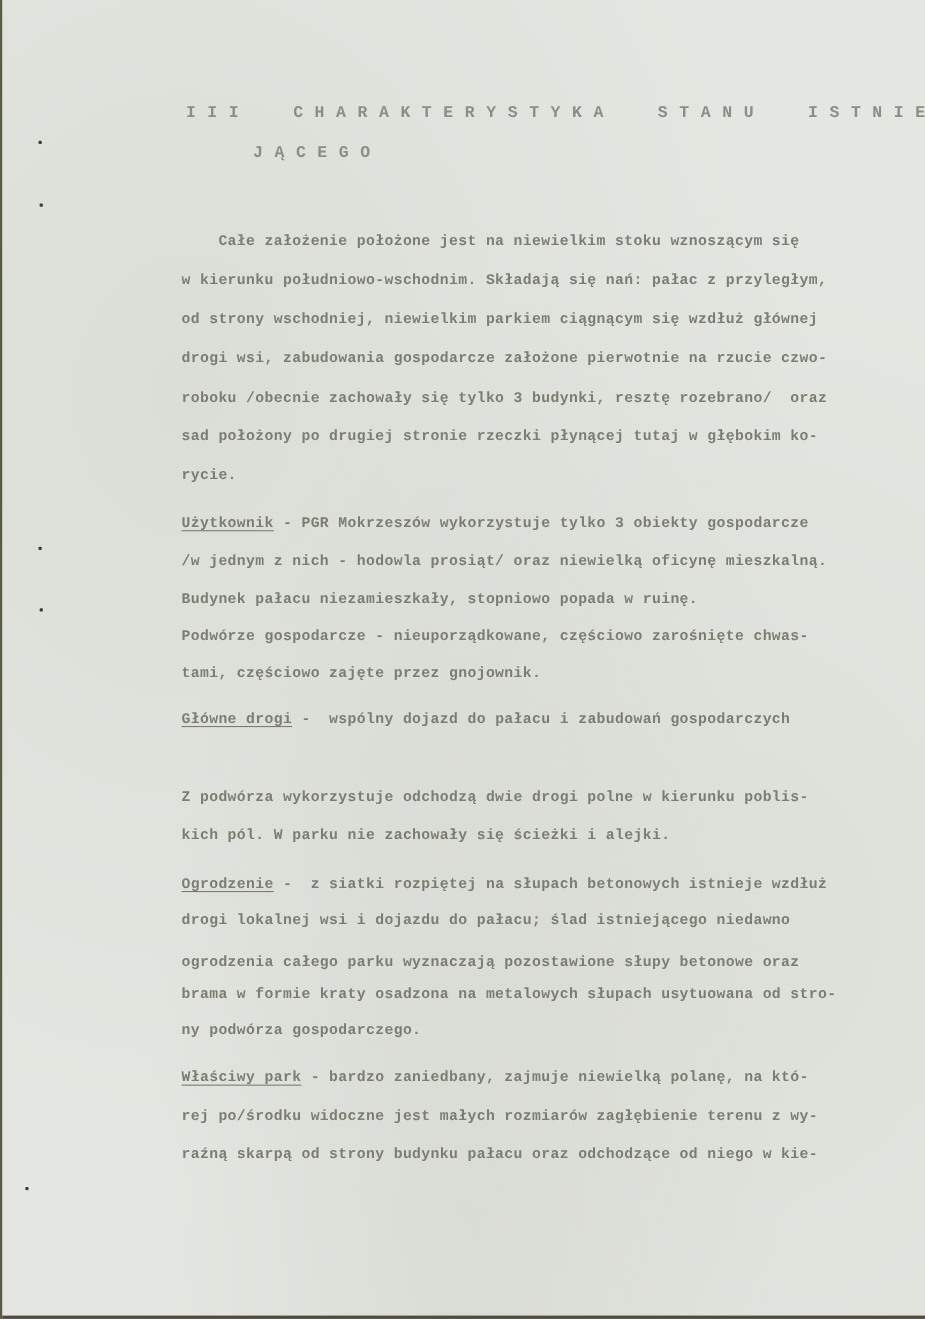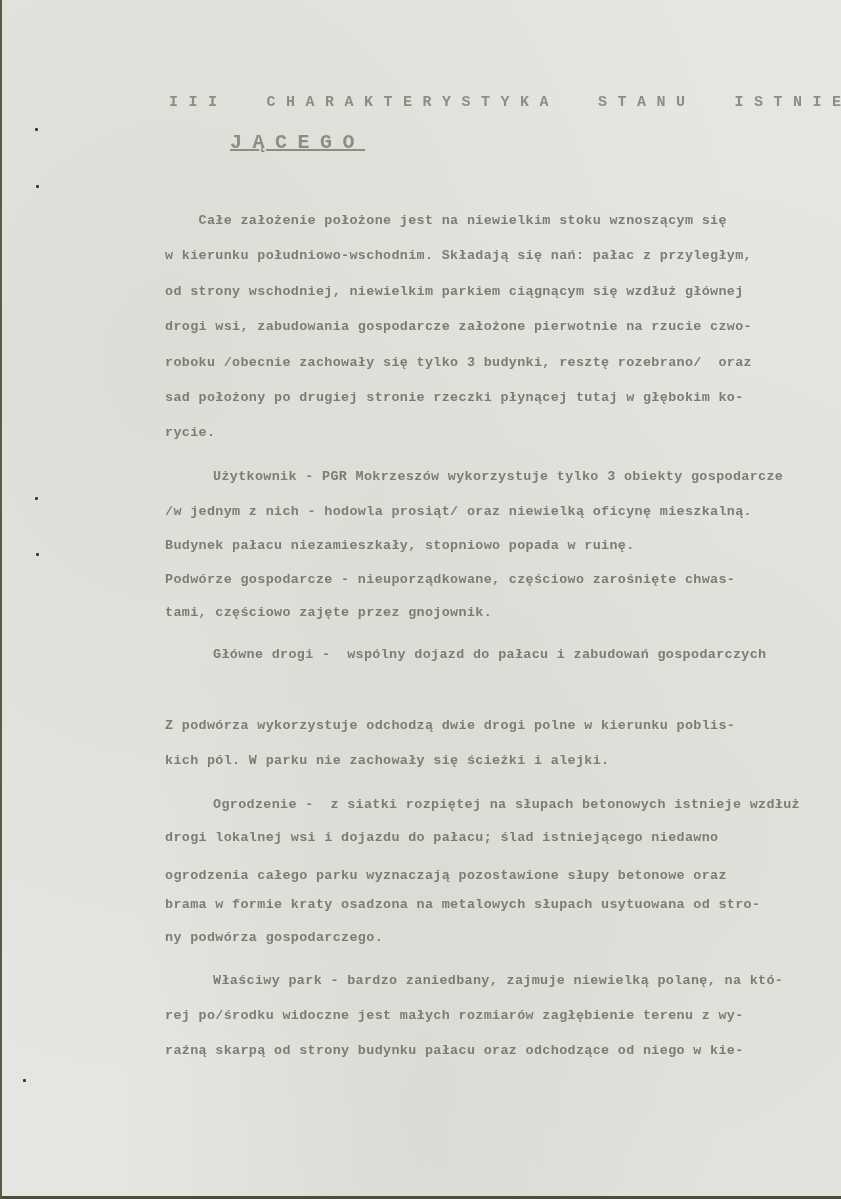--- a/index.html
+++ b/index.html
@@ -21,30 +21,29 @@
       color: #7b7d72;
       font-weight: bold;
     }
     .heading {
       position: absolute; left: 167px; top: 94px;
       font-size: 15px; letter-spacing: 10.5px; color: #8c8e84;
       white-space: pre;
     }
     .heading2 {
       position: absolute; left: 228px; top: 131px;
-      font-size: 20px; letter-spacing: 10.5px; color: #8c8e84;
+      font-size: 15px; letter-spacing: 10.5px; color: #8c8e84;
       white-space: pre;
-      text-decoration: underline;
     }
     .line {
       position: absolute; left: 163px;
       font-size: 13.4px; letter-spacing: 0.35px;
       white-space: pre;
     }
-    .u { text-underline-offset: 3px; margin-left: 48px; }
+    .u { text-decoration: underline; text-underline-offset: 3px; }
     .mark {
       position: absolute; width: 3px; height: 3px; background: #3a3a32; border-radius: 1px;
     }
     .bottom-edge {
       position: absolute; left: 0; bottom: 0; width: 100%; height: 3px; background: #4d4c3e;
     }
   </style>
 </head>
 <body>
 

